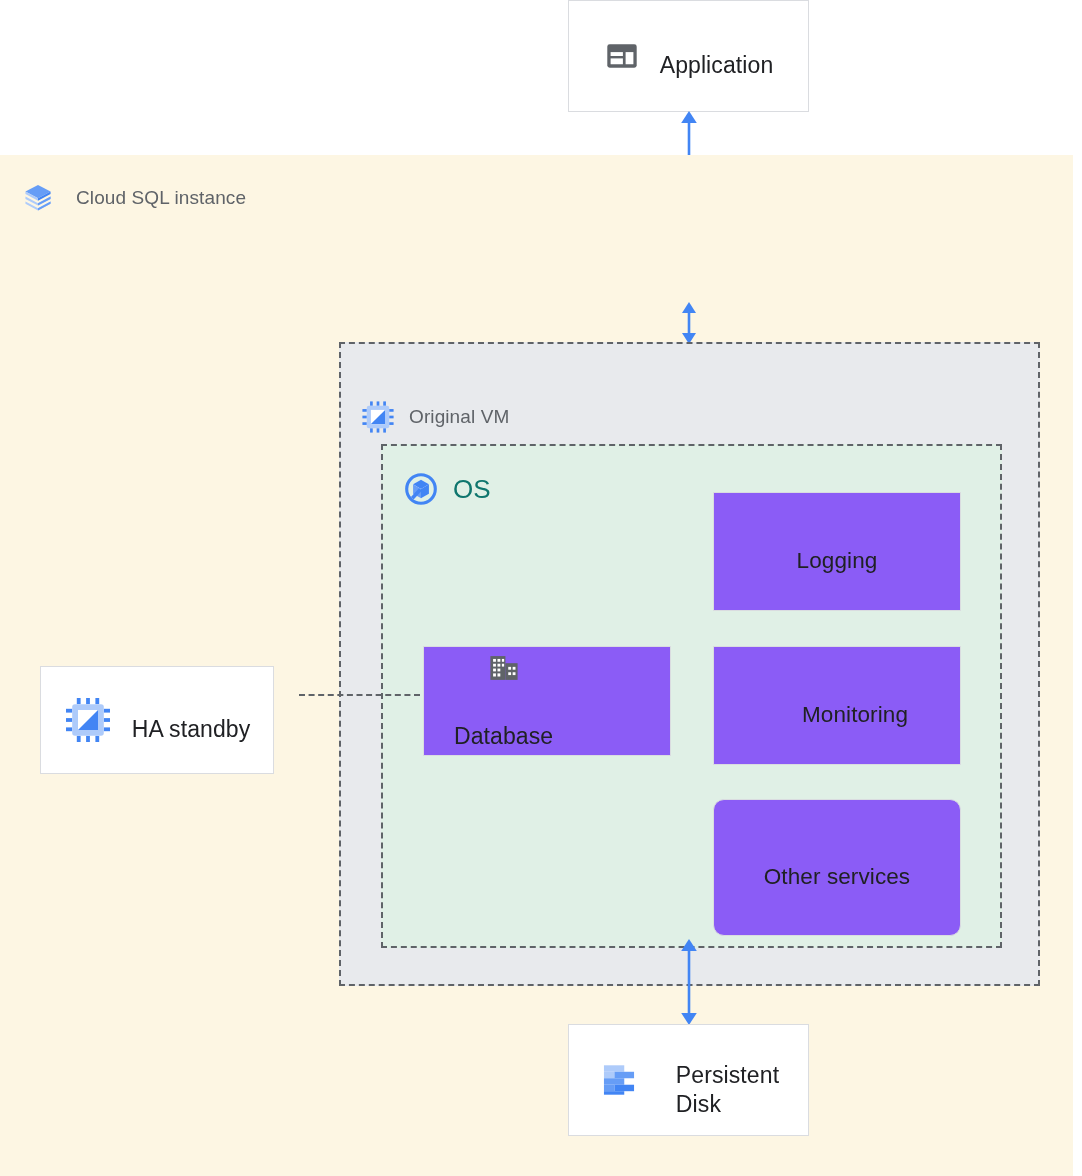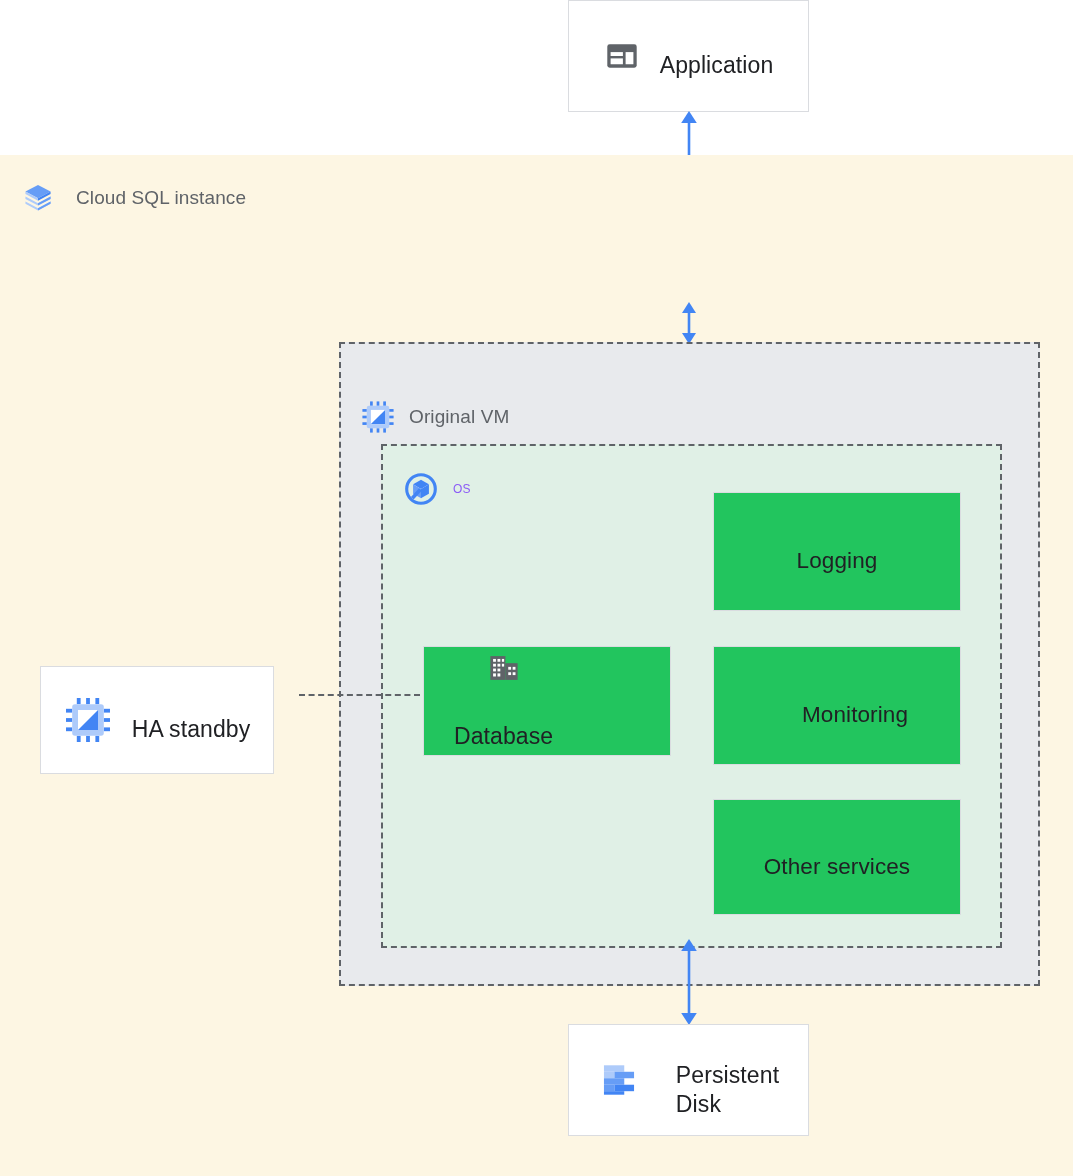--- a/index.html
+++ b/index.html
@@ -122,38 +122,38 @@
   }
   .os-header {
     position: absolute;
     left: 21px;
     top: 26px;
     display: flex;
     align-items: center;
     gap: 15px;
   }
   .os-label {
-    font-size: 12px;
-    color: #8b5cf6;
+    font-size: 26px;
+    color: #0f766e;
     letter-spacing: .1px;
   }
 
   
   .svc {
     position: absolute;
-    background: #22c55e;
+    background: #8b5cf6;
     border: 1px solid #dadce0;
     box-sizing: border-box;
     display: flex;
     align-items: center;
     justify-content: center;
   }
   #logging-node    { left: 330px; top: 46px;  width: 248px; height: 119px; }
   #monitoring-node { left: 330px; top: 200px; width: 248px; height: 119px; padding-left: 36px; }
-  #other-node      { left: 330px; top: 353px; width: 248px; height: 116px; }
+  #other-node      { left: 330px; top: 353px; width: 248px; height: 137px; border-radius: 11px; }
   #database-node   { left: 40px;  top: 200px; width: 248px; height: 110px;
                      justify-content: flex-start; padding-left: 30px; }
   #database-node .node-inner { gap: 17px; flex-direction: column; }
 
   
   .conn { position: absolute; }
 
   #arrow-app-staticip  { left: 663px; top: 110px; }
   #arrow-staticip-vm   { left: 663px; top: 301px; }
   #arrow-os-disk       { left: 663px; top: 938px; }

